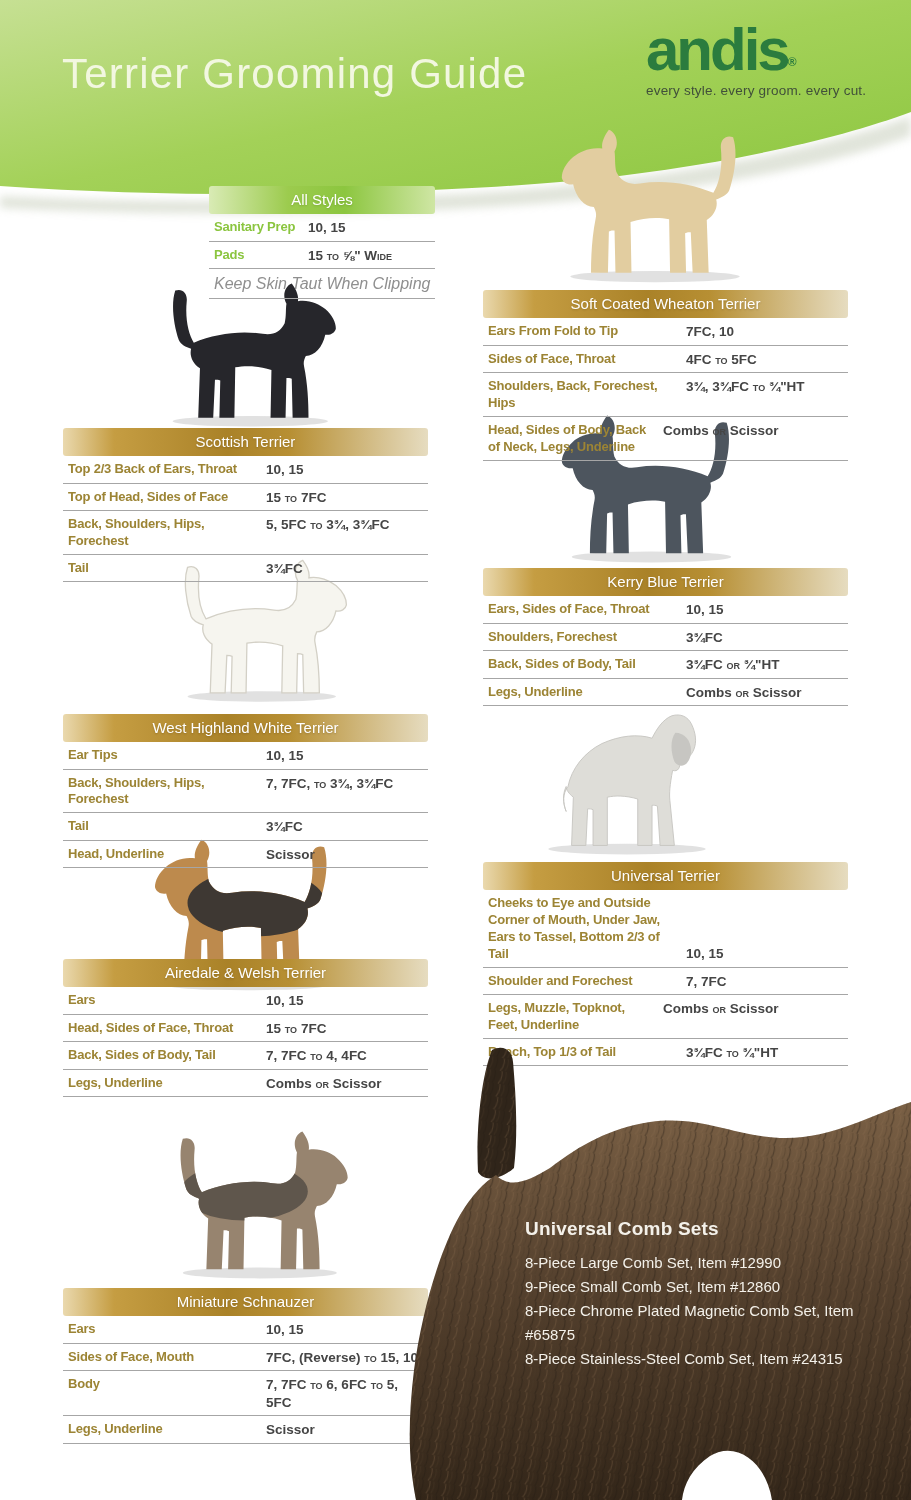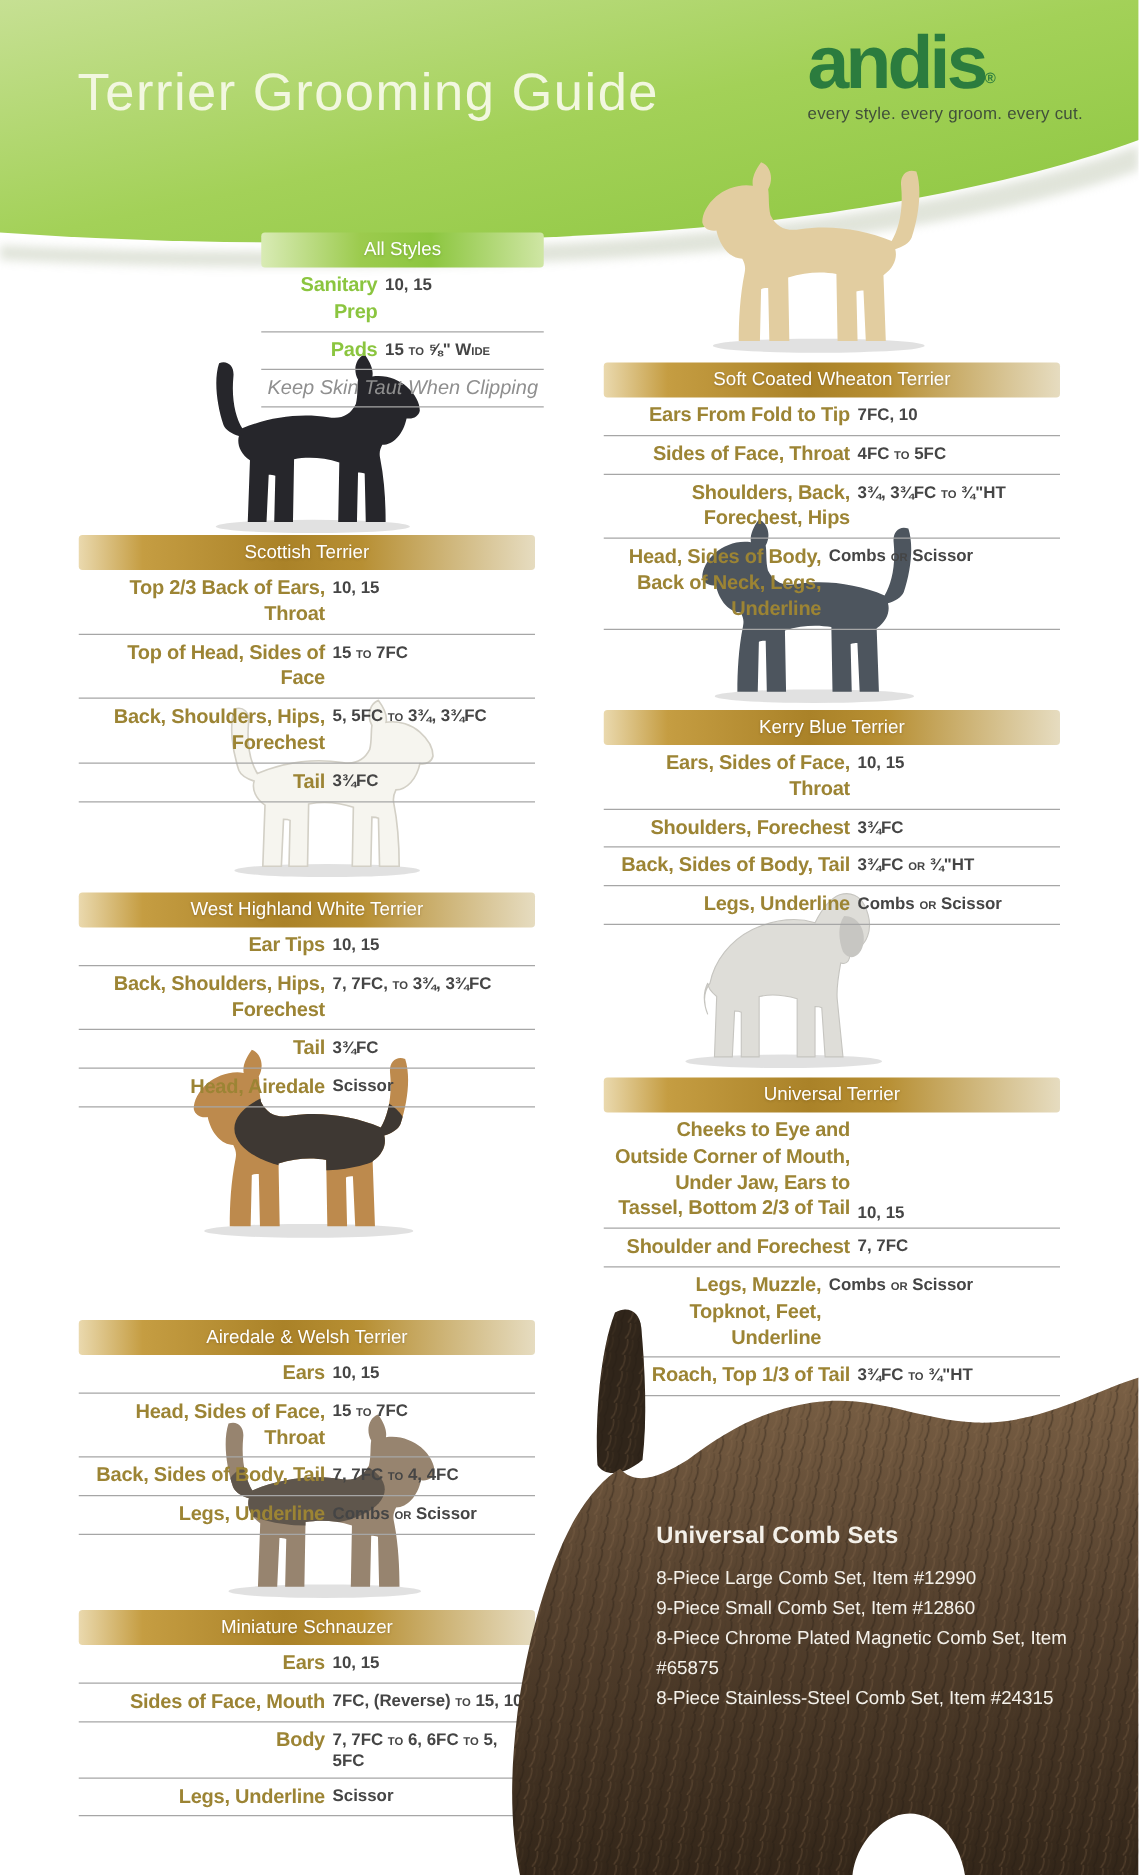--- a/index.html
+++ b/index.html
@@ -17,21 +17,21 @@
   .card{position:absolute;width:365px;z-index:3;}
   .card.narrow{width:226px;}
   .hdr{height:28px;line-height:28px;text-align:center;color:#ffffff;font-size:15px;
        border-radius:3px;text-shadow:0 1px 2px rgba(60,40,0,.25);}
   .hdr.gold{background:linear-gradient(90deg,#ead9ae 0%,#c59d42 14%,#aa8228 45%,#b78f33 62%,#e6dcc0 100%);}
   .hdr.green{background:linear-gradient(90deg,#d9ebb5 0%,#9ccb4e 35%,#8cc63f 60%,#cfe6a4 100%);
        text-shadow:0 1px 2px rgba(60,90,0,.25);}
   .row{display:flex;align-items:flex-start;border-bottom:1px solid #a6a6a6;padding:5px 0 4px;}
   .row.vbottom{align-items:flex-end;}
   .lbl{flex:0 0 203px;padding:0 6px 0 5px;box-sizing:border-box;color:#9c8434;font-weight:bold;
-       font-size:16px;line-height:1.3;letter-spacing:-.2px;text-align:right;}
+       font-size:13px;line-height:1.3;letter-spacing:-.2px;}
   .narrow .lbl{flex:0 0 99px;color:#8bc53f;}
   .val{flex:1;color:#454545;font-weight:bold;font-size:13.5px;line-height:1.3;}
   .note{font-style:italic;color:#8f8f8f;font-size:16px;padding:6px 0 5px 5px;
        border-bottom:1px solid #a6a6a6;}
   .sc{font-variant:small-caps;}
   
   .dog{position:absolute;z-index:2;}
   .bigdog{position:absolute;left:400px;top:1040px;z-index:5;}
   .combs{position:absolute;left:525px;top:1218px;z-index:6;color:#f4f1ea;width:370px;}
   .combs .ctitle{margin:0 0 11px 0;font-size:19px;font-weight:bold;letter-spacing:.2px;}
@@ -134,35 +134,35 @@
     </div>
     <div class="row">
       <div class="lbl">Back, Shoulders, Hips, Forechest</div>
       <div class="val fmt">7, 7FC, <span class="sc">to</span> 3¾, 3¾FC</div>
     </div>
     <div class="row">
       <div class="lbl">Tail</div>
       <div class="val fmt">3¾FC</div>
     </div>
     <div class="row">
-      <div class="lbl">Head, Airedale</div>
+      <div class="lbl">Head, Underline</div>
       <div class="val fmt">Scissor</div>
     </div>
   </section>
 
   <svg class="dog" style="left:138px;top:836px" width="218" height="158" viewBox="0 0 220 170">
     <ellipse cx="110" cy="160" rx="90" ry="6" fill="#888" opacity="0.25"></ellipse>
     <g transform="translate(220,0) scale(-1,1)">
       <use href="#dogShape" fill="#bd8a4d"></use>
       <g clip-path="url(#clipDog)">
           <ellipse cx="100" cy="72" rx="74" ry="36" fill="#3e3833"></ellipse>
         </g>
     </g>
   </svg>
-  <section class="card" style="left:63px;top:1056px">
+  <section class="card" style="left:63px;top:959px">
     <div class="hdr gold">Airedale &amp; Welsh Terrier</div>
     <div class="row">
       <div class="lbl">Ears</div>
       <div class="val fmt">10, 15</div>
     </div>
     <div class="row">
       <div class="lbl">Head, Sides of Face, Throat</div>
       <div class="val fmt">15 <span class="sc">to</span> 7FC</div>
     </div>
     <div class="row">

